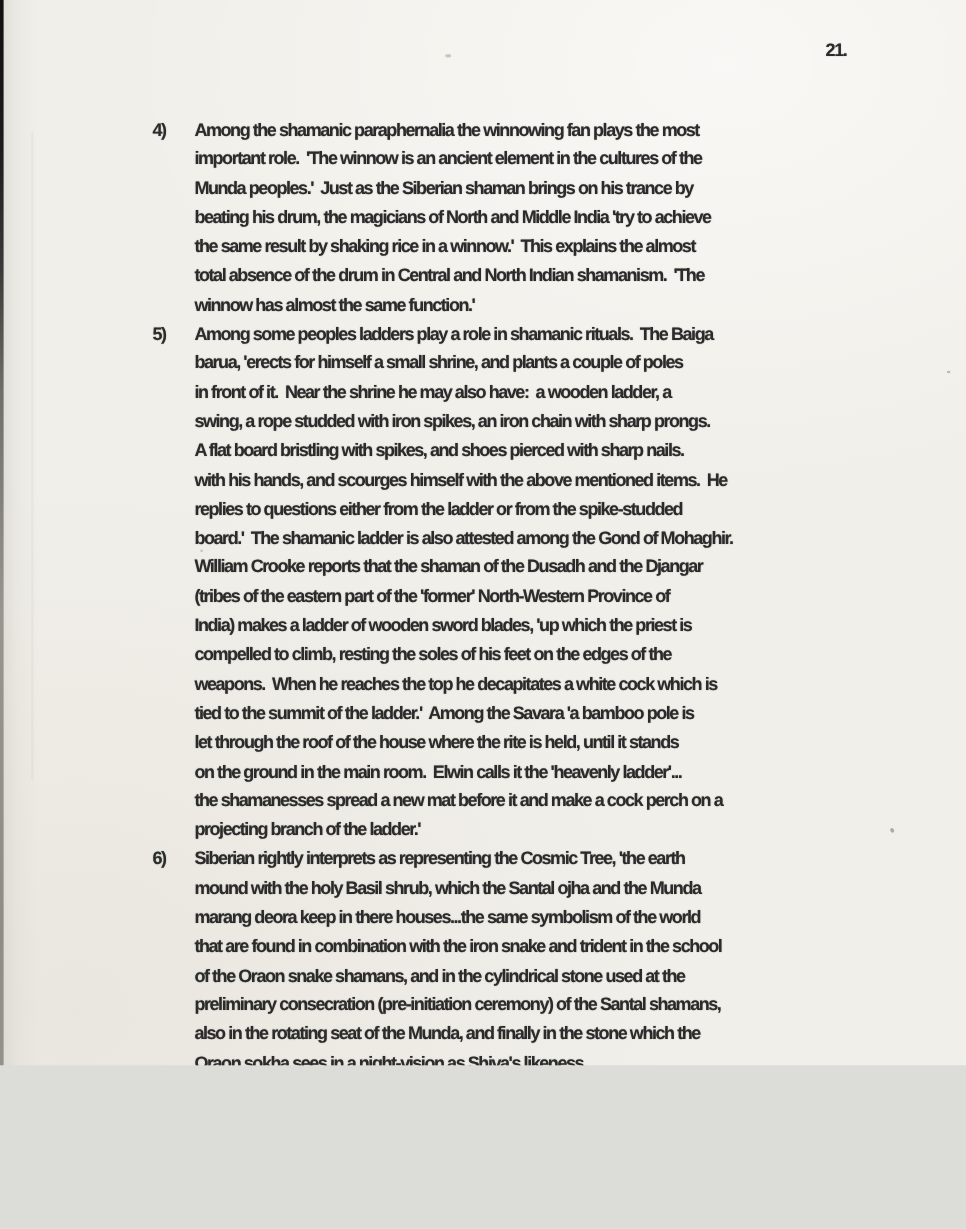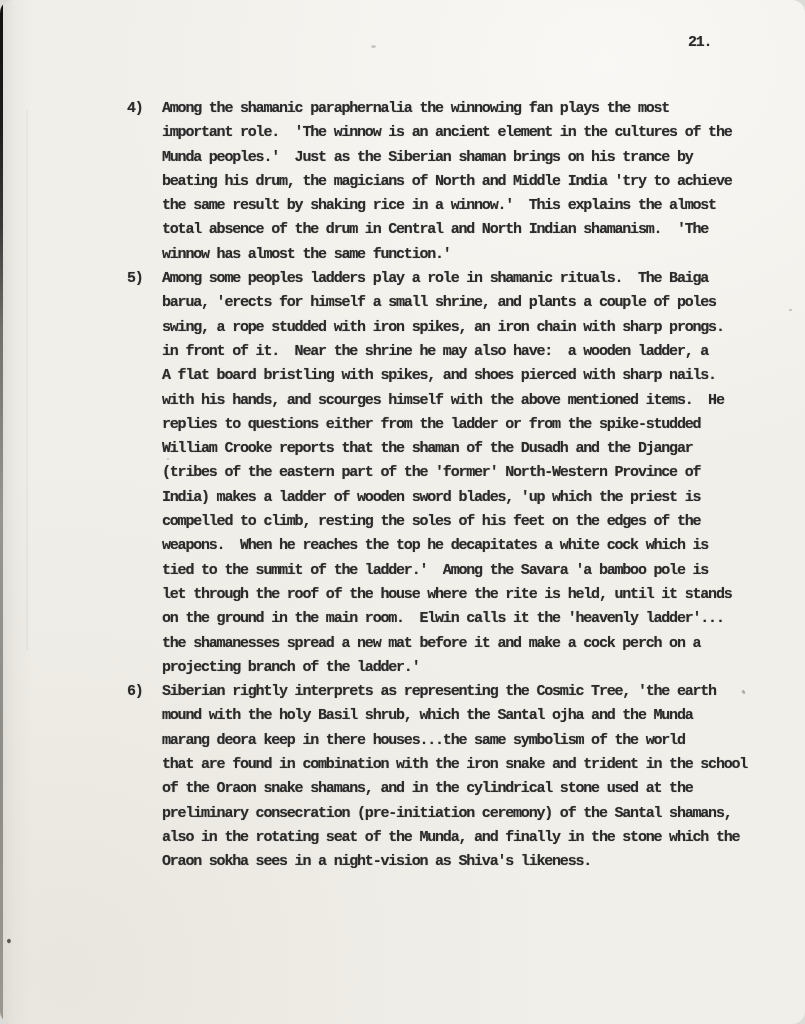--- a/index.html
+++ b/index.html
@@ -3,34 +3,33 @@
 <meta charset="utf-8">
 <style>
   html, body {
     margin: 0;
     padding: 0;
     background: #dcdcd8;
   }
   .page {
     position: relative;
     width: 805px;
-    height: 1024px;
+    height: 888px;
     overflow: hidden;
     background:
       radial-gradient(140% 90% at 75% 6%, rgba(255,255,255,0.55) 0%, rgba(255,255,255,0) 45%),
       radial-gradient(120% 100% at 8% 95%, rgba(213,210,201,0.30) 0%, rgba(213,210,201,0) 50%),
       linear-gradient(90deg, rgba(118,116,108,0.16) 0px, rgba(118,116,108,0.05) 14px, rgba(118,116,108,0) 32px),
       #f1efe9;
-    font-family: Liberation Mono, monospace;
+    font-family: Liberation Sans, sans-serif;
     font-size: 15px;
     font-weight: 700;
     letter-spacing: -1.2px;
     color: #2b2b2b;
     text-shadow: 0 0 1px rgba(43,43,43,0.45);
-    border-radius: 13px;
   }
   .edge-strip {
     position: absolute;
     left: 0; top: 0;
     width: 3px; height: 1024px;
     background: linear-gradient(180deg,
       #101010 0%, #1c1c1c 12%, #3a3a38 22%,
       #6f6f6b 32%, #97958f 50%, #8e8c86 75%, #999791 100%);
   }
   .crease {
@@ -91,25 +90,26 @@
         <div class="line">Munda peoples.'  Just as the Siberian shaman brings on his trance by</div>
         <div class="line">beating his drum, the magicians of North and Middle India 'try to achieve</div>
         <div class="line">the same result by shaking rice in a winnow.'  This explains the almost</div>
         <div class="line">total absence of the drum in Central and North Indian shamanism.  'The</div>
         <div class="line">winnow has almost the same function.'</div>
       </div>
       <div class="paragraph">
         <span class="marker">5)</span>
         <div class="line">Among some peoples ladders play a role in shamanic rituals.  The Baiga</div>
         <div class="line">barua, 'erects for himself a small shrine, and plants a couple of poles</div>
+        <div class="line">in front of it.  Near the shrine he may also have:  a wooden ladder, a</div>
         <div class="line">swing, a rope studded with iron spikes, an iron chain with sharp prongs.</div>
-        <div class="line">in front of it.  Near the shrine he may also have:  a wooden ladder, a</div>
         <div class="line">A flat board bristling with spikes, and shoes pierced with sharp nails.</div>
         <div class="line">with his hands, and scourges himself with the above mentioned items.  He</div>
         <div class="line">replies to questions either from the ladder or from the spike-studded</div>
+        <div class="line">board.'  The shamanic ladder is also attested among the Gond of Mohaghir.</div>
         <div class="line">William Crooke reports that the shaman of the Dusadh and the Djangar</div>
         <div class="line">(tribes of the eastern part of the 'former' North-Western Province of</div>
         <div class="line">India) makes a ladder of wooden sword blades, 'up which the priest is</div>
         <div class="line">compelled to climb, resting the soles of his feet on the edges of the</div>
         <div class="line">weapons.  When he reaches the top he decapitates a white cock which is</div>
         <div class="line">tied to the summit of the ladder.'  Among the Savara 'a bamboo pole is</div>
         <div class="line">let through the roof of the house where the rite is held, until it stands</div>
         <div class="line">on the ground in the main room.  Elwin calls it the 'heavenly ladder'...</div>
         <div class="line">the shamanesses spread a new mat before it and make a cock perch on a</div>
         <div class="line">projecting branch of the ladder.'</div>

